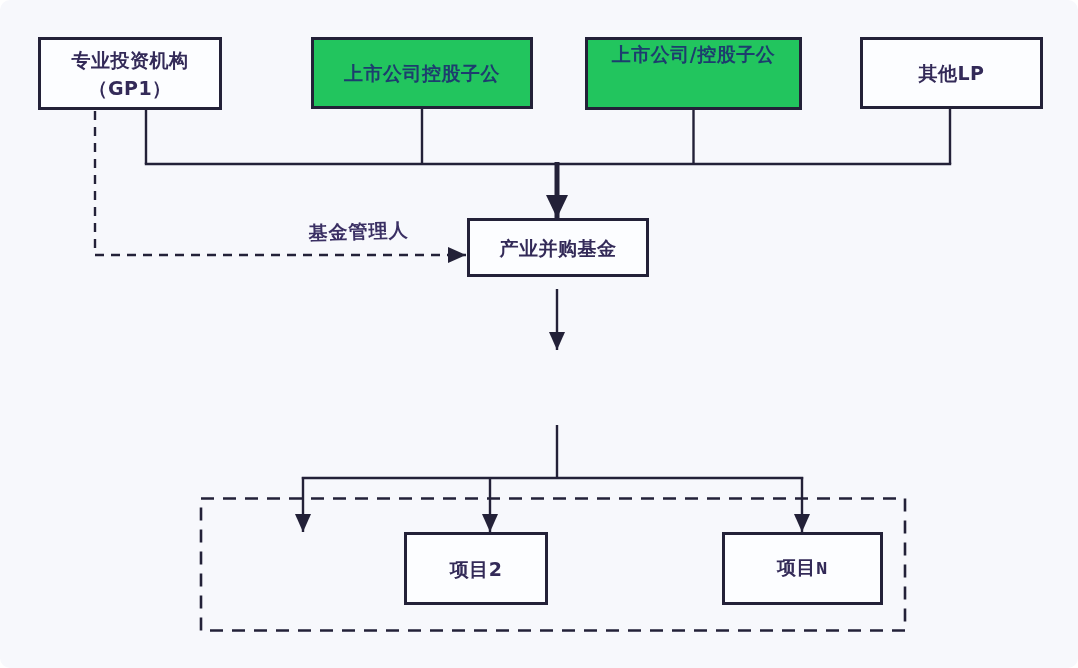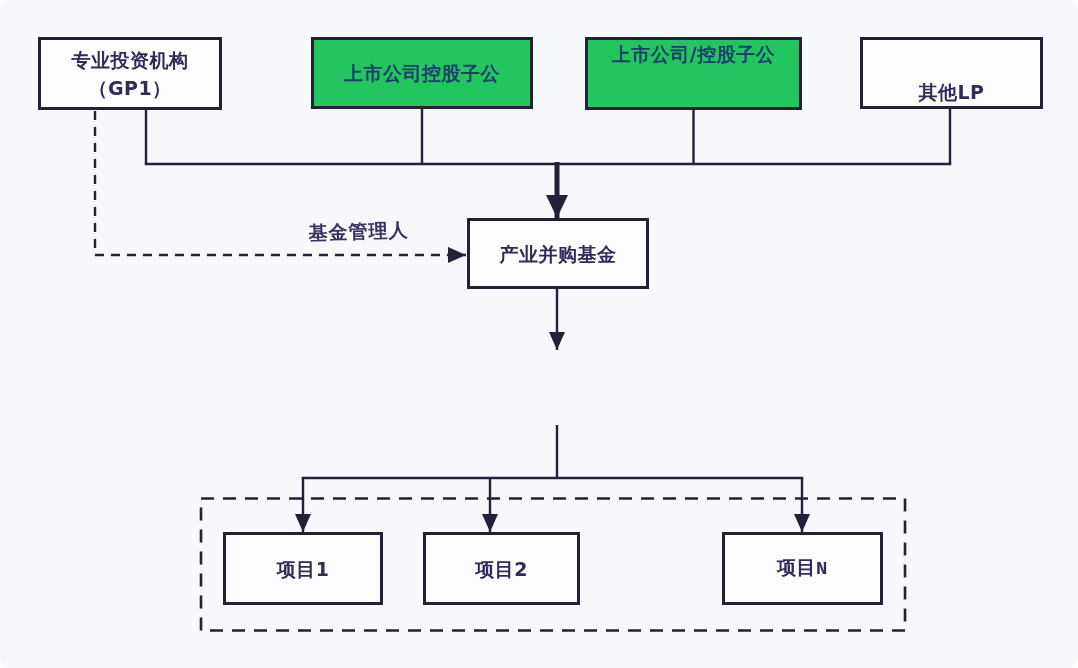--- a/index.html
+++ b/index.html
@@ -39,25 +39,25 @@
     line-height: 28px;
     letter-spacing: 0.5px;
   }
   .box.blue {
     background: #22c55e;
     color: #1d3d6e;
   }
   .box-gp1      { left: 38px;  top: 37px;  width: 184px; height: 73px; }
   .box-gp2      { left: 311px; top: 37px;  width: 222px; height: 72px; }
   .box-lp       { left: 585px; top: 37px;  width: 217px; height: 73px; justify-content: space-between; }
-  .box-other-lp { left: 860px; top: 37px;  width: 183px; height: 72px; justify-content: flex-end; }
-  .box-fund     { left: 467px; top: 218px; width: 182px; height: 71px; }
+  .box-other-lp { left: 860px; top: 37px;  width: 183px; height: 72px; }
+  .box-fund     { left: 467px; top: 218px; width: 182px; height: 59px; }
   .box-subfund  { left: 467px; top: 350px; width: 181px; height: 75px; }
   .box-p1       { left: 223px; top: 532px; width: 160px; height: 73px; }
-  .box-p2       { left: 423px; top: 532px; width: 157px; height: 73px; }
+  .box-p2       { left: 404px; top: 532px; width: 144px; height: 73px; }
   .box-pn       { left: 722px; top: 532px; width: 161px; height: 73px; font-family: Liberation Mono, monospace; }
   .edge-label {
     position: absolute;
     left: 296px;
     top: 219px;
     width: 125px;
     text-align: center;
     color: #3a2f63;
     font-weight: bold;
     font-size: 19px;
@@ -120,23 +120,20 @@
     <span>其他LP</span>
   </div>
 
   <div class="edge-label">基金管理人</div>
 
   <div class="box box-fund">
     <span>产业并购基金</span>
   </div>
 
 
-  <div class="box box-p1">
-    <span>项目1</span>
-  </div>
 
   <div class="box box-p2">
     <span>项目2</span>
   </div>
 
   <div class="box box-pn">
     <span>项目N</span>
   </div>
 
 </div>

